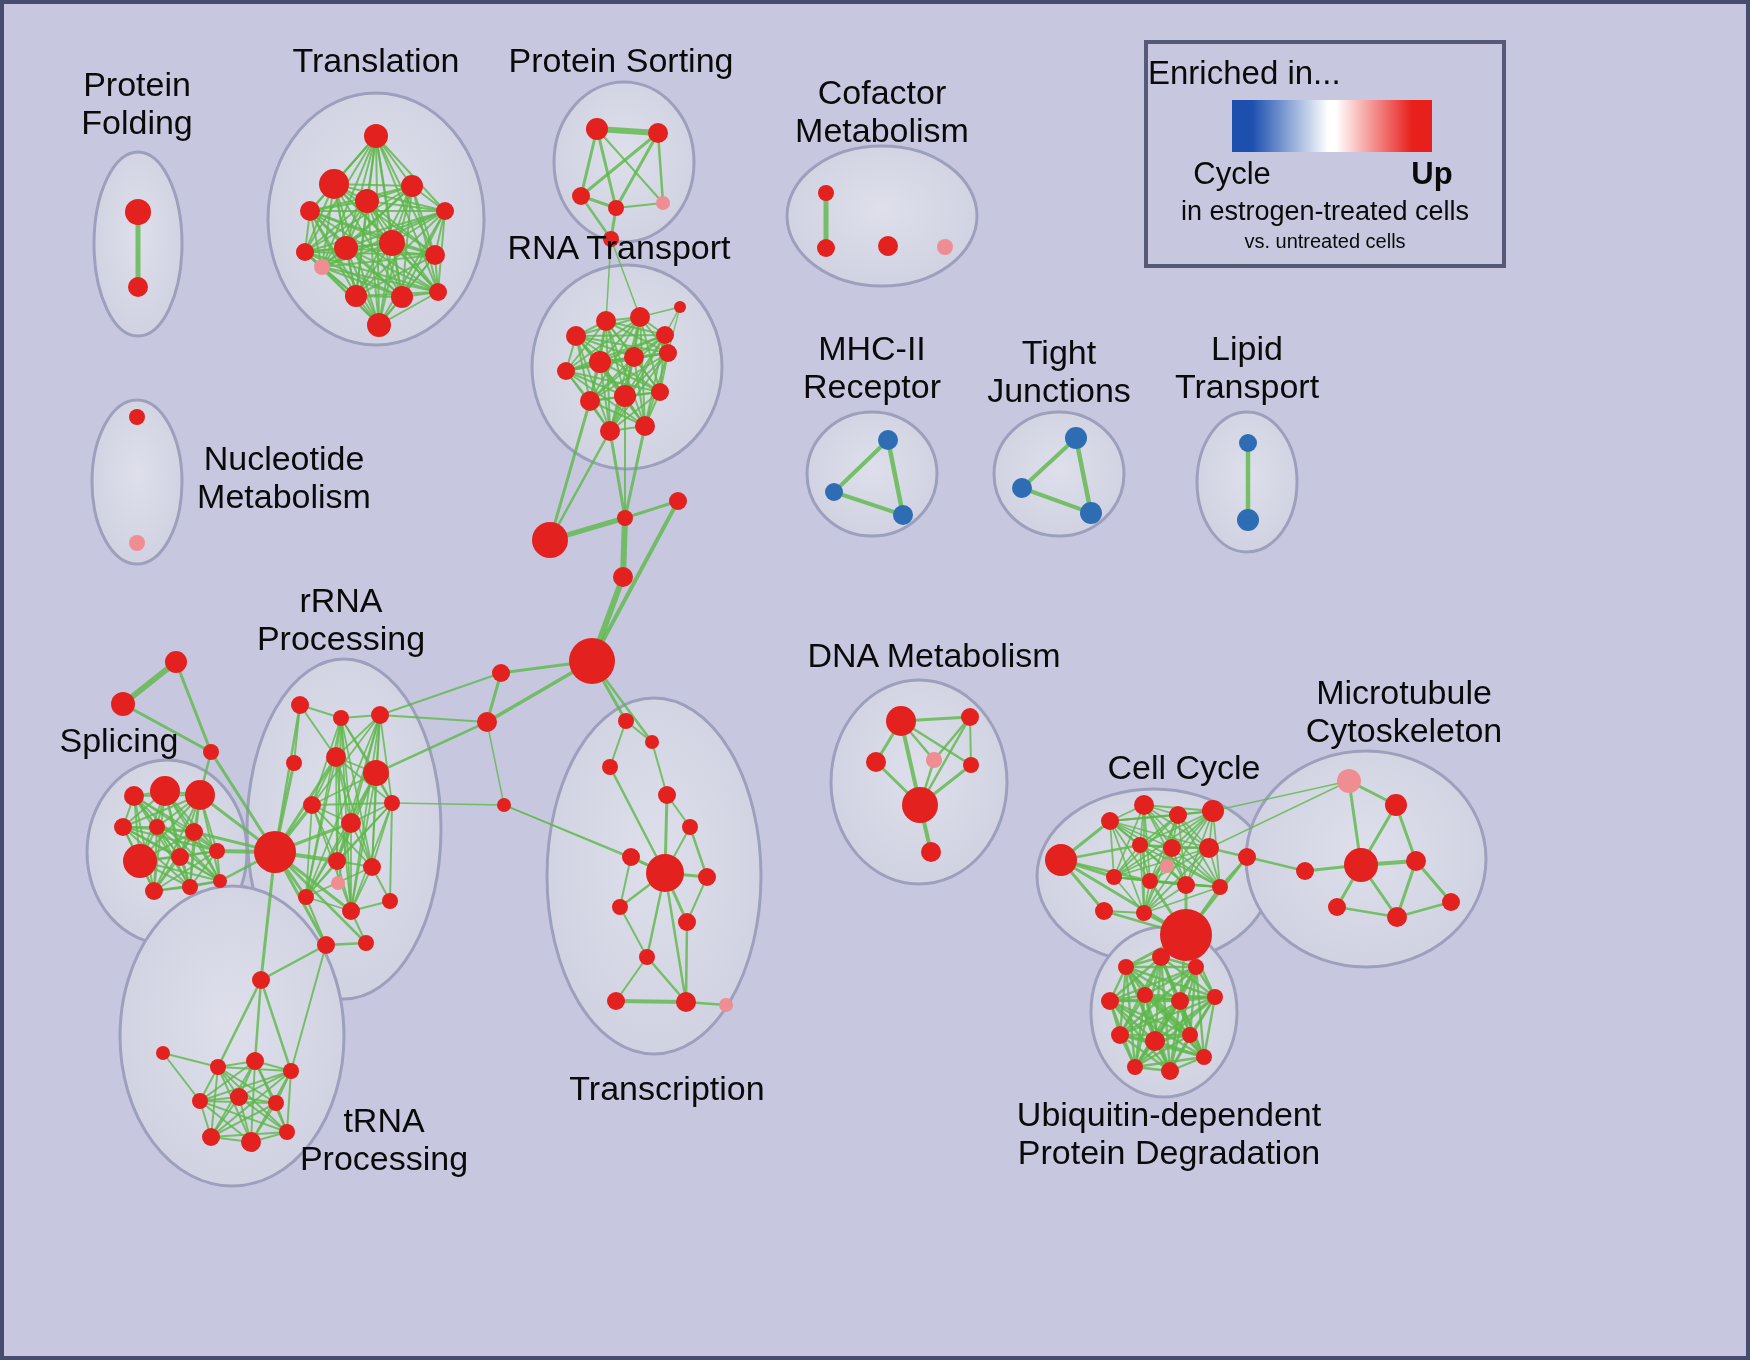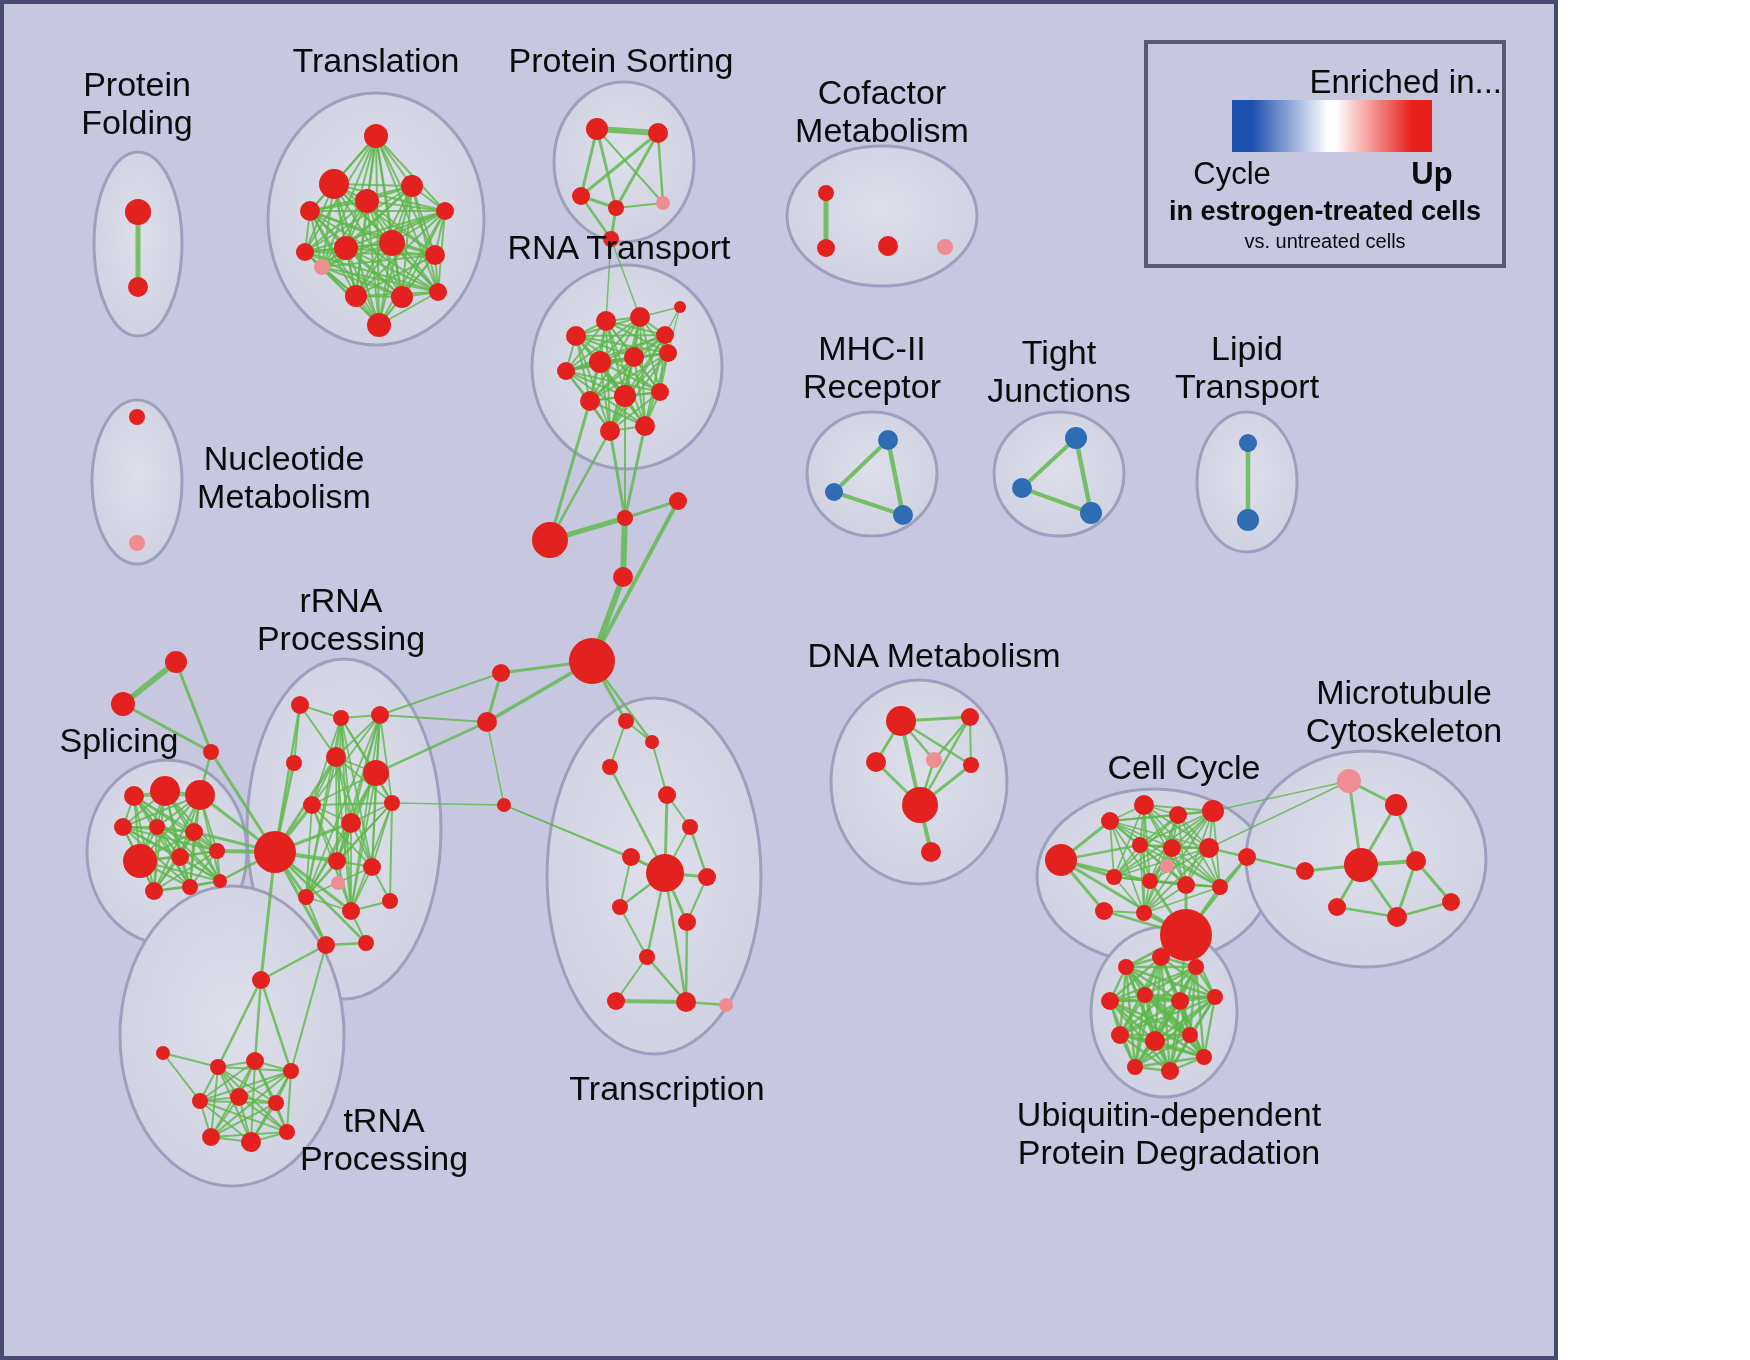--- a/index.html
+++ b/index.html
@@ -1,31 +1,31 @@
 <!DOCTYPE html>
 <html><head>
 <meta charset="utf-8">
 <style>
   * { margin:0; padding:0; box-sizing:border-box; }
   html, body { width:1750px; height:1360px; }
   body { font-family:"Liberation Sans", sans-serif; background:#ffffff; }
   #figure {
-    position:relative; width:1558px; height:1360px;
+    position:relative; width:1750px; height:1360px;
     background:#c7c8e0; border:4px solid #474b6e; overflow:hidden;
   }
   #network-svg { position:absolute; left:0; top:0; }
   #legend {
     position:absolute; left:1140px; top:36px; width:362px; height:228px;
     border:4px solid #565a76; background:transparent;
   }
-  .legend-title { position:absolute; top:19px; left:0; right:0; text-align:right; font-size:33px; color:#0a0a0a; }
+  .legend-title { position:absolute; top:10px; left:0; right:0; text-align:left; font-size:33px; color:#0a0a0a; }
   #legend-gradient { position:absolute; left:84px; top:56px; width:200px; height:52px; }
   .legend-down { position:absolute; top:112px; left:84px; transform:translateX(-50%); font-size:31px; color:#0a0a0a; }
   .legend-up   { position:absolute; top:112px; left:284px; transform:translateX(-50%); font-size:31px; color:#0a0a0a;font-weight:bold; }
-  .legend-cap1 { position:absolute; top:152px; left:0; right:0; text-align:center; font-size:27px; color:#0a0a0a;font-weight:bold; }
+  .legend-cap1 { position:absolute; top:152px; left:0; right:0; text-align:center; font-size:27px; color:#0a0a0a; }
   .legend-cap2 { position:absolute; top:186px; left:0; right:0; text-align:center; font-size:20px; color:#0a0a0a; }
 </style>
 </head>
 <body>
 
 <div id="figure">
   <svg id="network-svg" width="1750" height="1360" viewBox="0 0 1750 1360" xmlns="http://www.w3.org/2000/svg">
     <defs>
       <radialGradient id="ellipseGrad" cx="50%" cy="45%" r="65%">
         <stop offset="0%" stop-color="#dedfeb"></stop>

